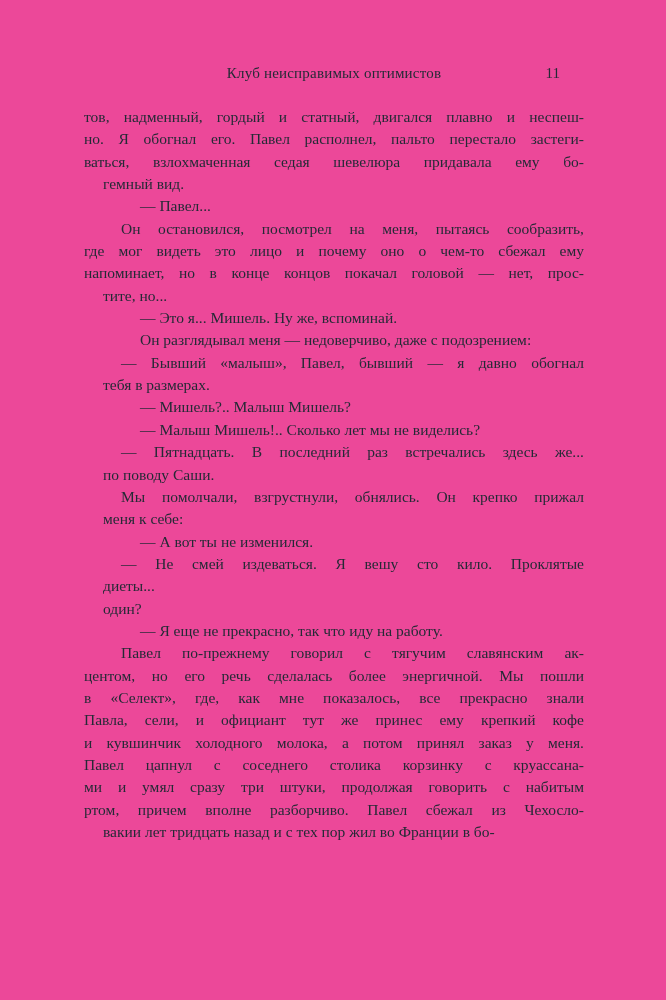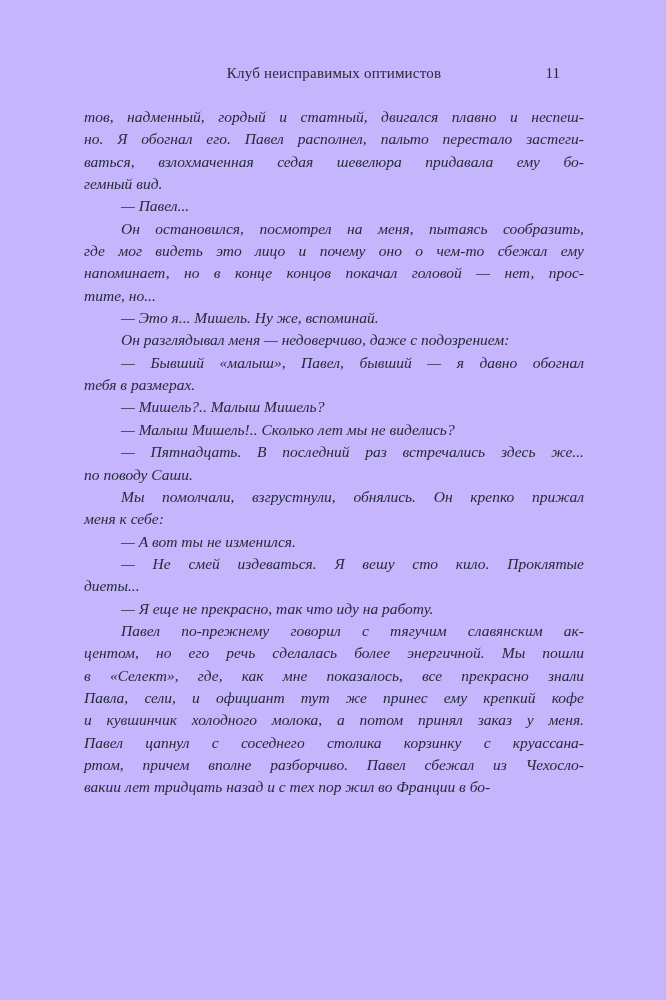--- a/index.html
+++ b/index.html
@@ -6,21 +6,21 @@
   html, body {
     background: #ffffff;
     width: 666px;
     height: 1000px;
     overflow: hidden;
   }
   .page {
     position: relative;
     width: 666px;
     height: 1000px;
-    background: #c4b5fd;
+    background: #ec4899;
     font-family: "Liberation Serif", serif;
     color: #252a36;
     overflow: hidden;
   }
   .header {
     position: absolute;
     top: 63px;
     left: 84px;
     right: 82px;
     height: 20px;
@@ -39,28 +39,29 @@
     margin-left: 16px;
   }
   .body-text {
     position: absolute;
     top: 106px;
     left: 84px;
     right: 82px;
     font-size: 15.5px;
     line-height: 22.35px;
   }
-  .paragraph { display: block; font-style: italic; }
+  .paragraph { display: block; }
   .line {
     text-align: justify;
     text-align-last: justify;
     white-space: normal;
   }
   .line.last {
     text-align-last: left;
+    margin-left: 19px;
   }
   .line.indent {
     text-indent: 37px;
   }
 </style>
 </head>
 <body>
 
 <div class="page">
   <div class="header">
@@ -108,28 +109,30 @@
         <div class="line last">меня к себе:</div>
       </div>
       <div class="paragraph">
         <div class="line last indent">— А вот ты не изменился.</div>
       </div>
       <div class="paragraph">
         <div class="line indent">— Не смей издеваться. Я вешу сто кило. Проклятые</div>
         <div class="line last">диеты...</div>
       </div>
       <div class="paragraph">
+        <div class="line last">один?</div>
       </div>
       <div class="paragraph">
         <div class="line last indent">— Я еще не прекрасно, так что иду на работу.</div>
       </div>
       <div class="paragraph">
         <div class="line indent">Павел по-прежнему говорил с тягучим славянским ак-</div>
         <div class="line">центом, но его речь сделалась более энергичной. Мы пошли</div>
         <div class="line">в «Селект», где, как мне показалось, все прекрасно знали</div>
         <div class="line">Павла, сели, и официант тут же принес ему крепкий кофе</div>
         <div class="line">и кувшинчик холодного молока, а потом принял заказ у меня.</div>
         <div class="line">Павел цапнул с соседнего столика корзинку с круассана-</div>
+        <div class="line">ми и умял сразу три штуки, продолжая говорить с набитым</div>
         <div class="line">ртом, причем вполне разборчиво. Павел сбежал из Чехосло-</div>
         <div class="line last">вакии лет тридцать назад и с тех пор жил во Франции в бо-</div>
       </div>
     </div>
 </div>
 
 </body></html>

